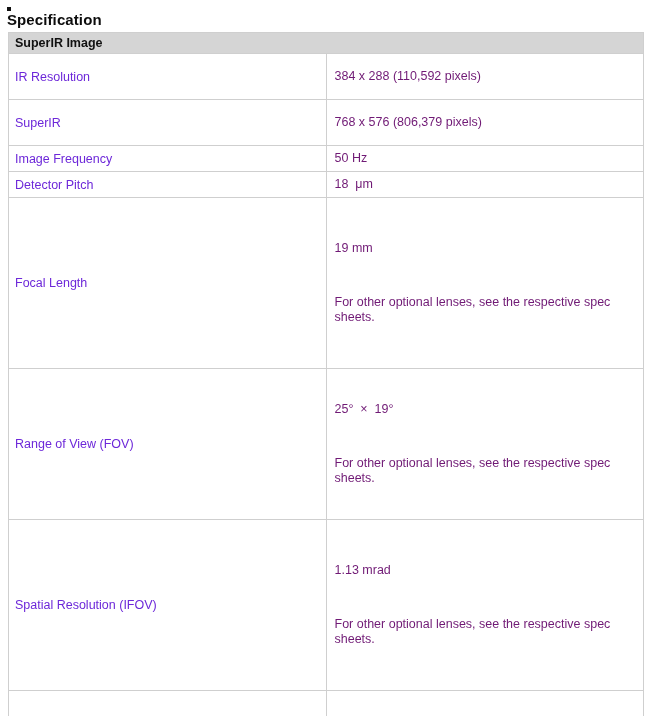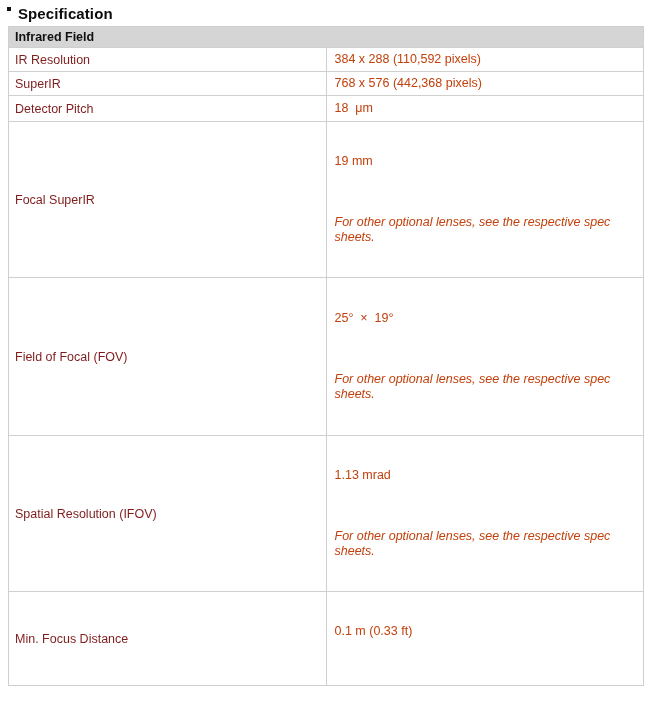--- a/index.html
+++ b/index.html
@@ -7,20 +7,21 @@
     width: 651px;
     background: #ffffff;
     font-family: "Liberation Sans", sans-serif;
     color: #1c1c1c;
   }
   .page { width: 651px; height: 716px; overflow: hidden; }
 
   .title-row {
     display: flex;
     padding: 5px 0 4px 7px;
+    flex-direction: column;
   }
   .bullet {
     width: 4px; height: 4px;
     background: #111;
     margin: 2px 7px 0 0;
     flex: 0 0 auto;
   }
   .title-row h1 {
     font-size: 15px;
     font-weight: bold;
@@ -44,69 +45,73 @@
     font-weight: bold;
     color: #111;
     padding: 3px 6px 3px 6px;
     height: 19px;
     border-left: 1px solid #d5d5d5;
     border-right: 1px solid #d5d5d5;
   }
   td.label {
     width: 180px;
     padding: 3px 6px;
-    color: #7f1d1d;
+    color: #6d28d9;
   }
   td.value {
-    padding: 3px 8px;
-    color: #c2410c;
+    padding: 14px 8px;
+    color: #701a75;
     white-space: pre-wrap;
   }
   .vline { line-height: 15px; padding: 1px 0; }
-  .vline.gap { margin-top: 16px; font-style: italic; }
+  .vline.gap { margin-top: 9px; }
   tr.tall td { padding-top: 4px; padding-bottom: 4px; }
   tr.xtall td { padding-top: 6px; padding-bottom: 6px; }
 </style>
 </head>
 <body>
 
 <div class="page">
 
   <div class="title-row">
     <span class="bullet"></span>
     <h1>Specification</h1>
   </div>
 
   <table class="spec">
 
     <tbody>
         <tr>
-      <td class="section-header" colspan="2">Infrared Field</td>
+      <td class="section-header" colspan="2">SuperIR Image</td>
     </tr>
     <tr>
       <td class="label">IR Resolution</td>
       <td class="value"><div class="vline">384 x 288 (110,592 pixels)</div></td>
     </tr>
     <tr>
       <td class="label">SuperIR</td>
-      <td class="value"><div class="vline">768 x 576 (442,368 pixels)</div></td>
+      <td class="value"><div class="vline">768 x 576 (806,379 pixels)</div></td>
+    </tr>
+    <tr class="tall">
+      <td class="label">Image Frequency</td>
+      <td class="value"><div class="vline">50 Hz</div></td>
     </tr>
     <tr class="tall">
       <td class="label">Detector Pitch</td>
       <td class="value"><div class="vline">18  μm</div></td>
     </tr>
     <tr>
-      <td class="label">Focal SuperIR</td>
+      <td class="label">Focal Length</td>
       <td class="value">
         <div class="vline">19 mm</div>
         <div class="vline gap">For other optional lenses, see the respective spec sheets.</div>
       </td>
     </tr>
     <tr class="tall">
-      <td class="label">Field of Focal (FOV)</td>
+      <td class="label">Range of View (FOV)</td>
       <td class="value">
         <div class="vline">25°  ×  19°</div>
         <div class="vline gap">For other optional lenses, see the respective spec sheets.</div>
       </td>
     </tr>
     <tr>
       <td class="label">Spatial Resolution (IFOV)</td>
       <td class="value">
         <div class="vline">1.13 mrad</div>
         <div class="vline gap">For other optional lenses, see the respective spec sheets.</div>

